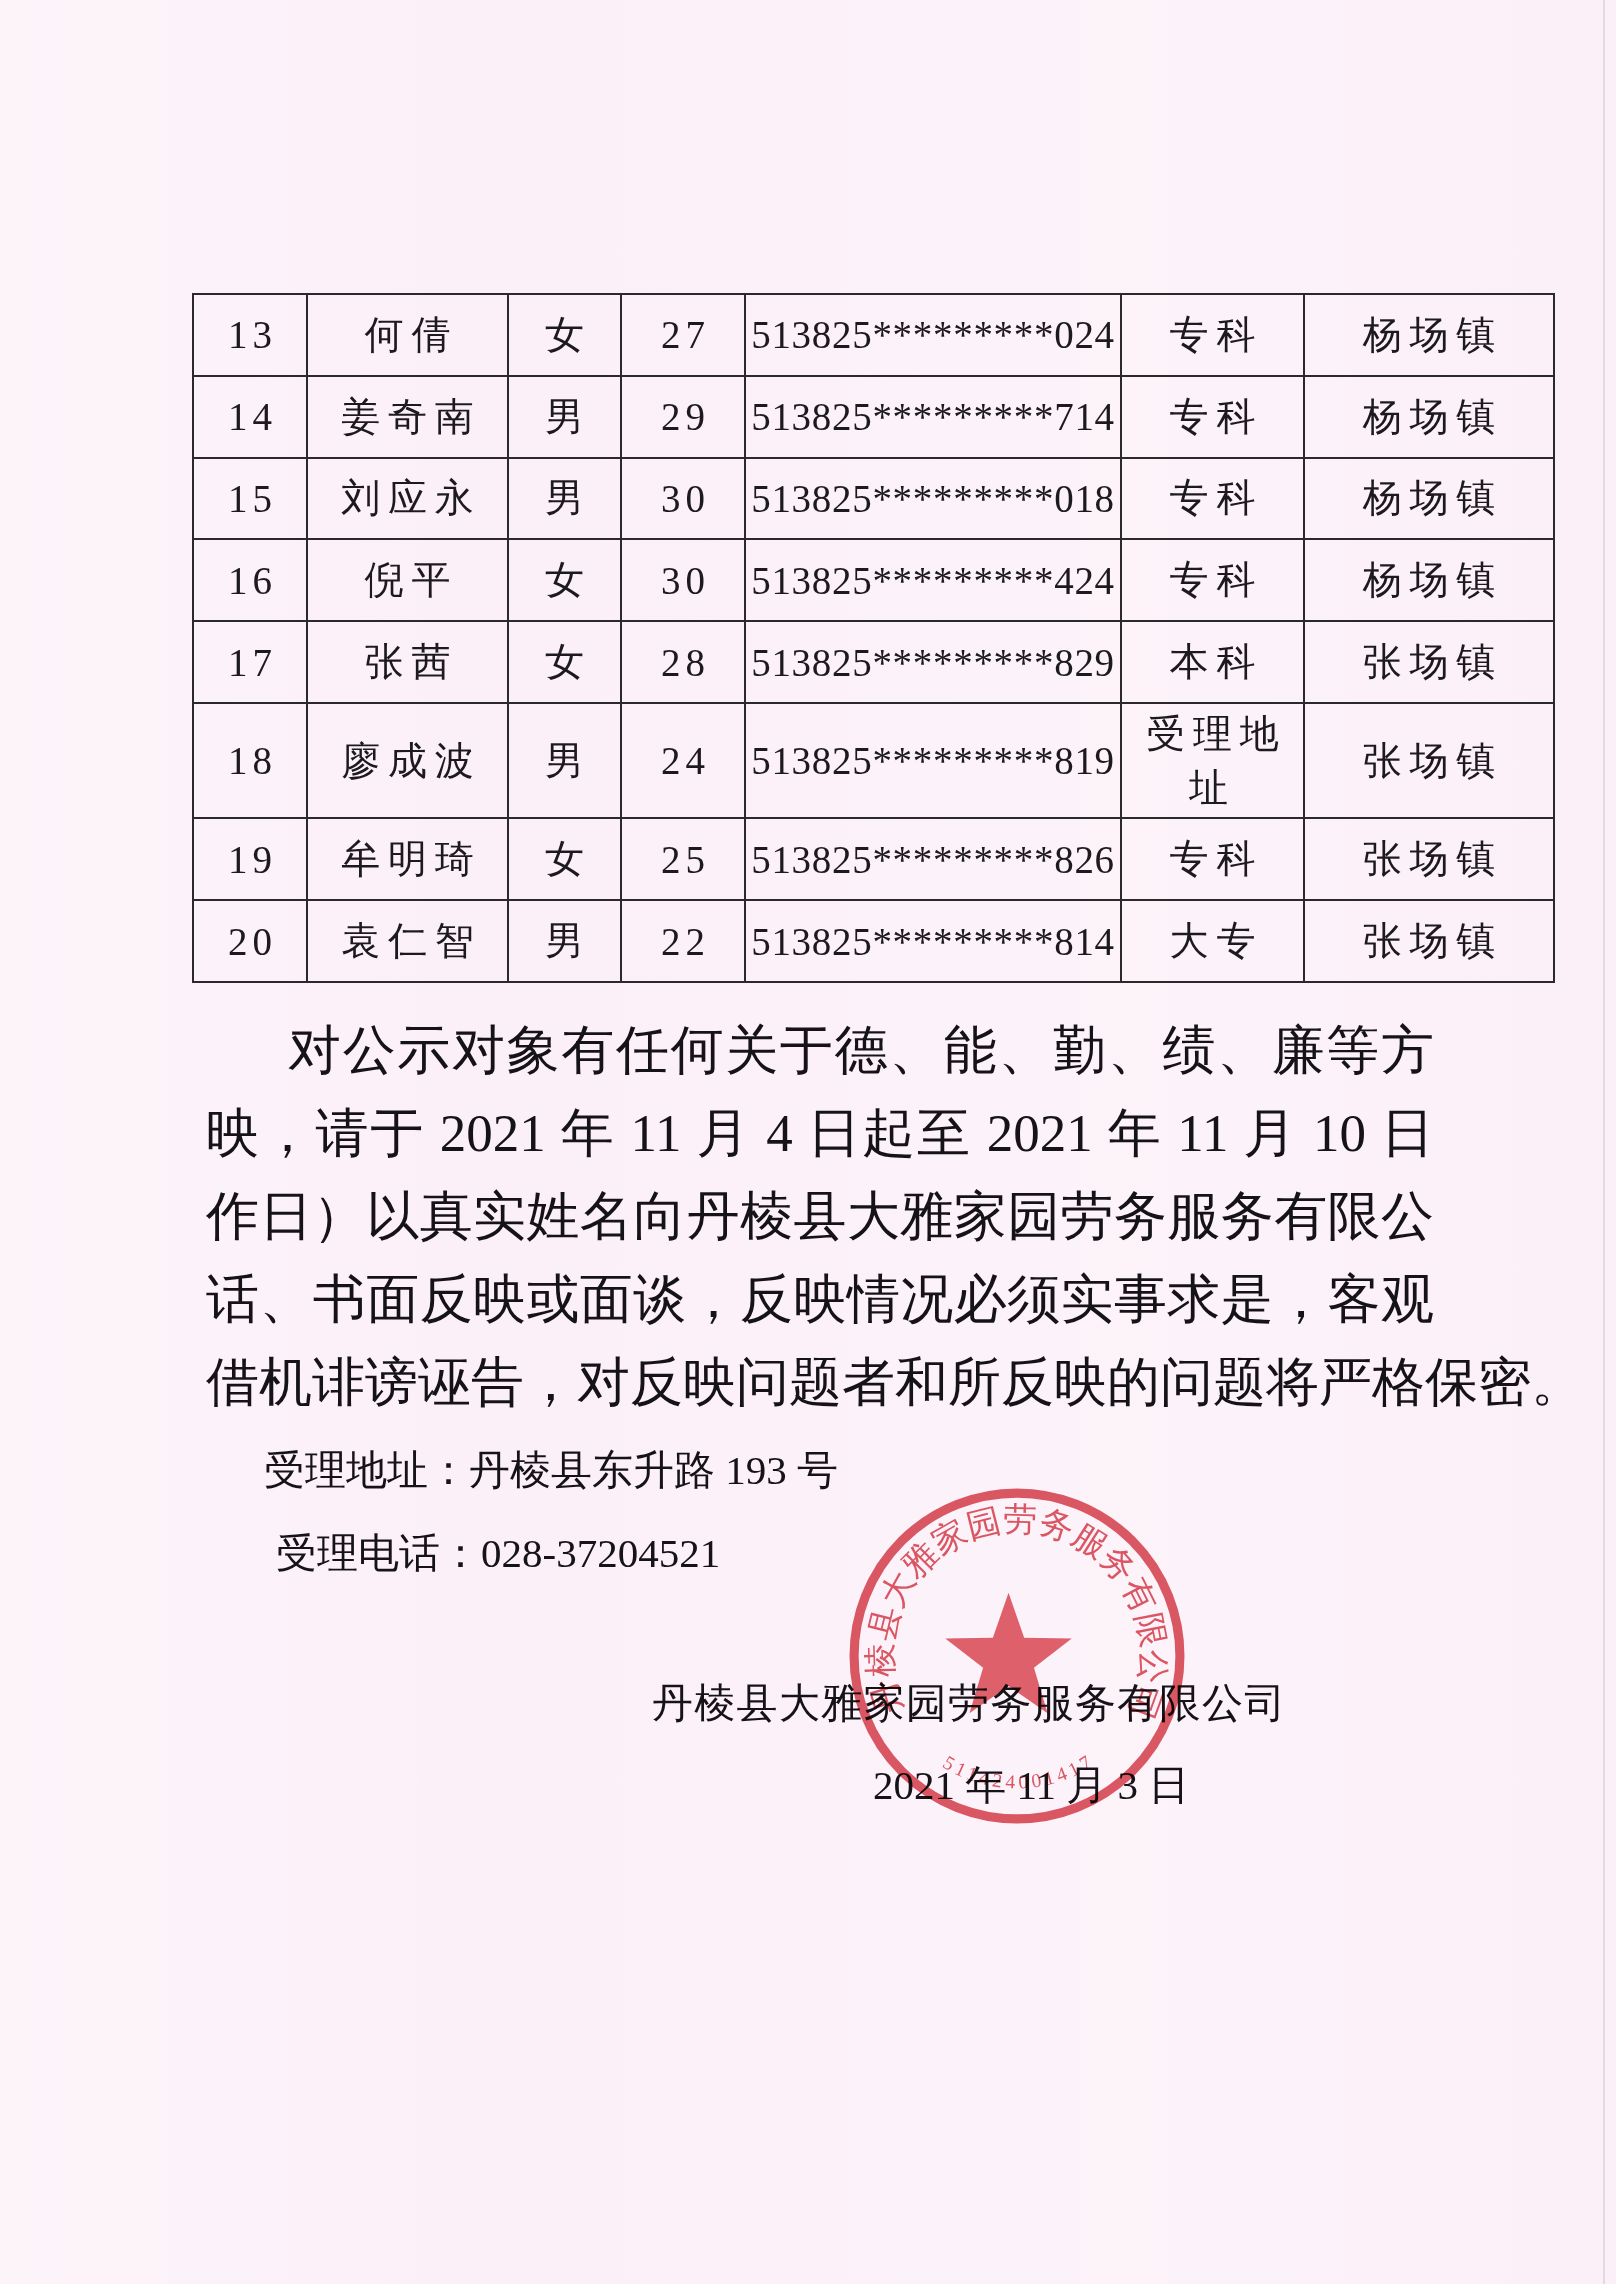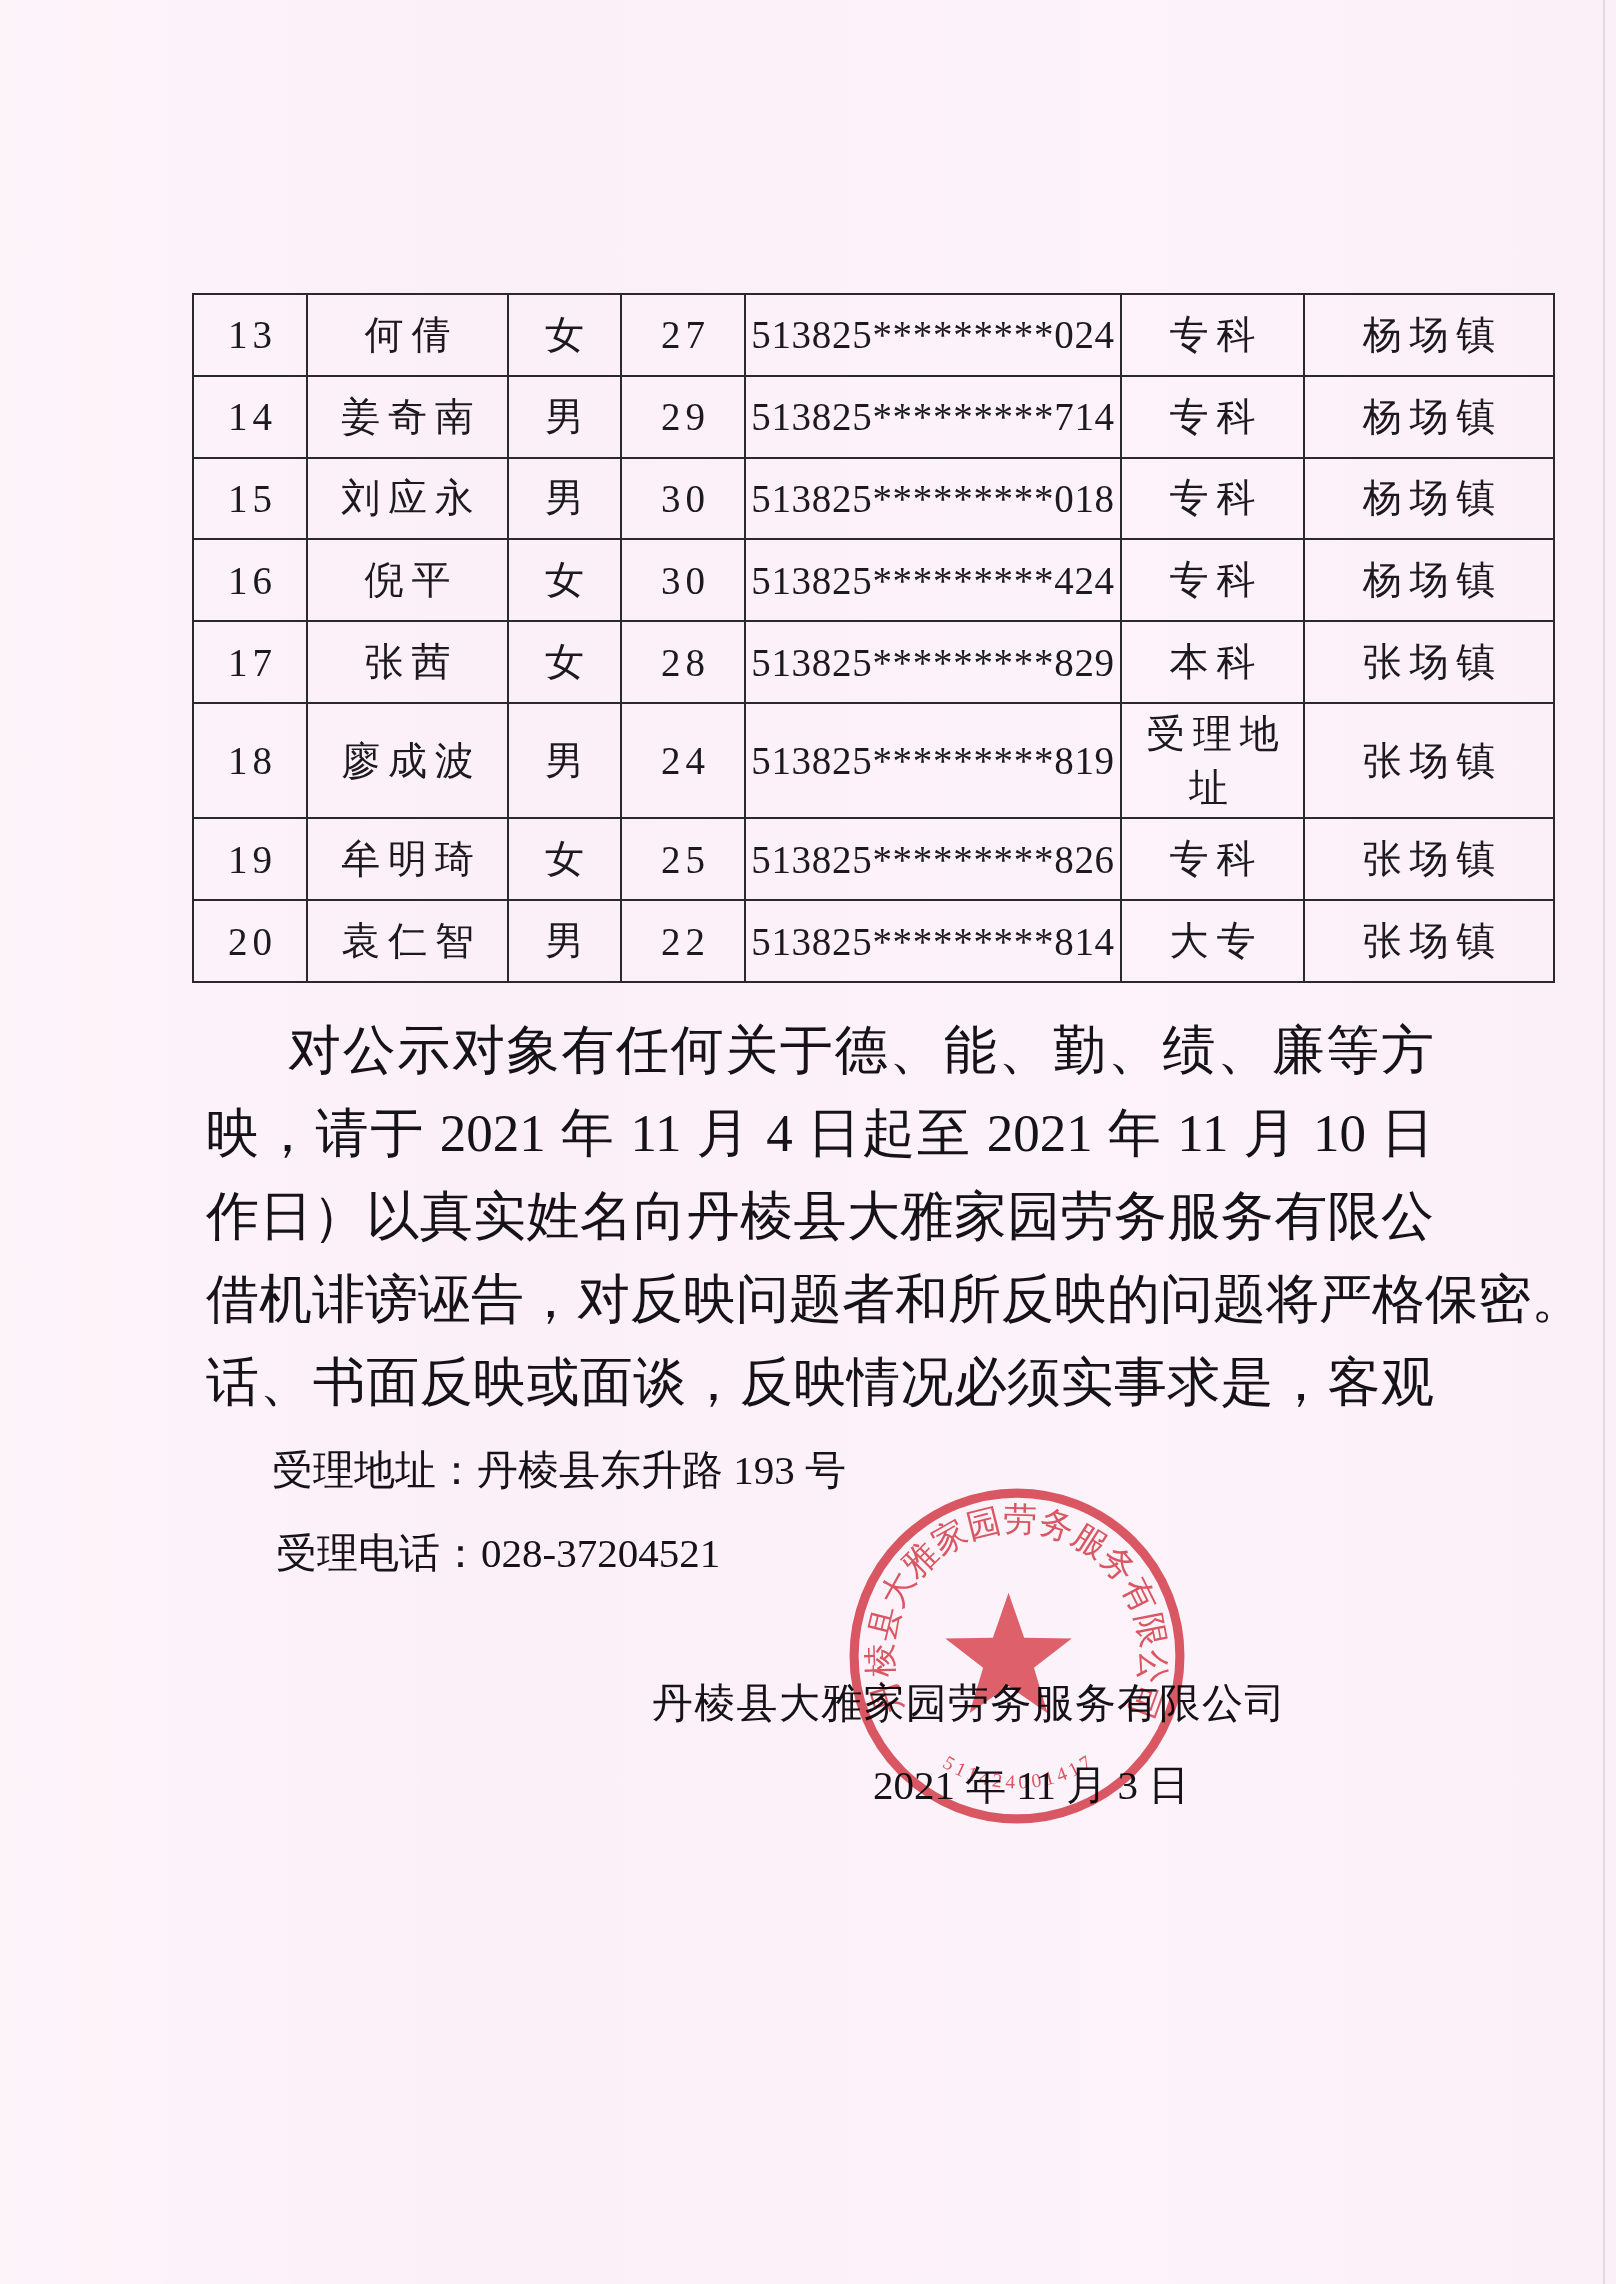--- a/index.html
+++ b/index.html
@@ -53,21 +53,21 @@
   #notice .just { text-align: justify; text-align-last: justify; white-space: normal; height: 83px; overflow: hidden; }
   #notice .indent { padding-left: 82px; }
 
   .abs-line {
     position: absolute;
     font-size: 41px;
     line-height: 83px;
     white-space: nowrap;
     color: #151317;
   }
-  #address { left: 272px; top: 1429px; }
+  #address { left: 264px; top: 1429px; }
   #phone   { left: 276px; top: 1512px; }
   #company { left: 652px; top: 1662px; letter-spacing: 1.3px; }
   #date    { left: 847px; top: 1744px; margin-left: 26px; }
 
   
   #stamp {
     position: absolute;
     left: 843px;
     top: 1482px;
     width: 348px;
@@ -178,22 +178,22 @@
         <td class="c-cjk">大专</td>
         <td class="c-cjk">张场镇</td>
       </tr>
     </tbody>
   </table>
 
   <div id="notice">
     <div class="line just indent">对公示对象有任何关于德、能、勤、绩、廉等方面的问题反</div>
     <div class="line just">映，请于 2021 年 11 月 4 日起至 2021 年 11 月 10 日止（五个工</div>
     <div class="line just">作日）以真实姓名向丹棱县大雅家园劳务服务有限公司进行电</div>
+    <div class="line just">话、书面反映或面谈，反映情况必须实事求是，客观公正，反对</div>
     <div class="line">借机诽谤诬告，对反映问题者和所反映的问题将严格保密。</div>
-    <div class="line just">话、书面反映或面谈，反映情况必须实事求是，客观公正，反对</div>
   </div>
 
   <div id="address" class="abs-line">受理地址：丹棱县东升路 193 号</div>
   <div id="phone" class="abs-line">受理电话：028-37204521</div>
   <div id="company" class="abs-line">丹棱县大雅家园劳务服务有限公司</div>
   <div id="date" class="abs-line">2021 年 11 月 3 日</div>
 
   <svg id="stamp" viewBox="0 0 534 534" xmlns="http://www.w3.org/2000/svg">
     <defs>
       <path id="arcTop" d="M 93 348 A 192 192 0 1 1 441 348" fill="none"></path>

